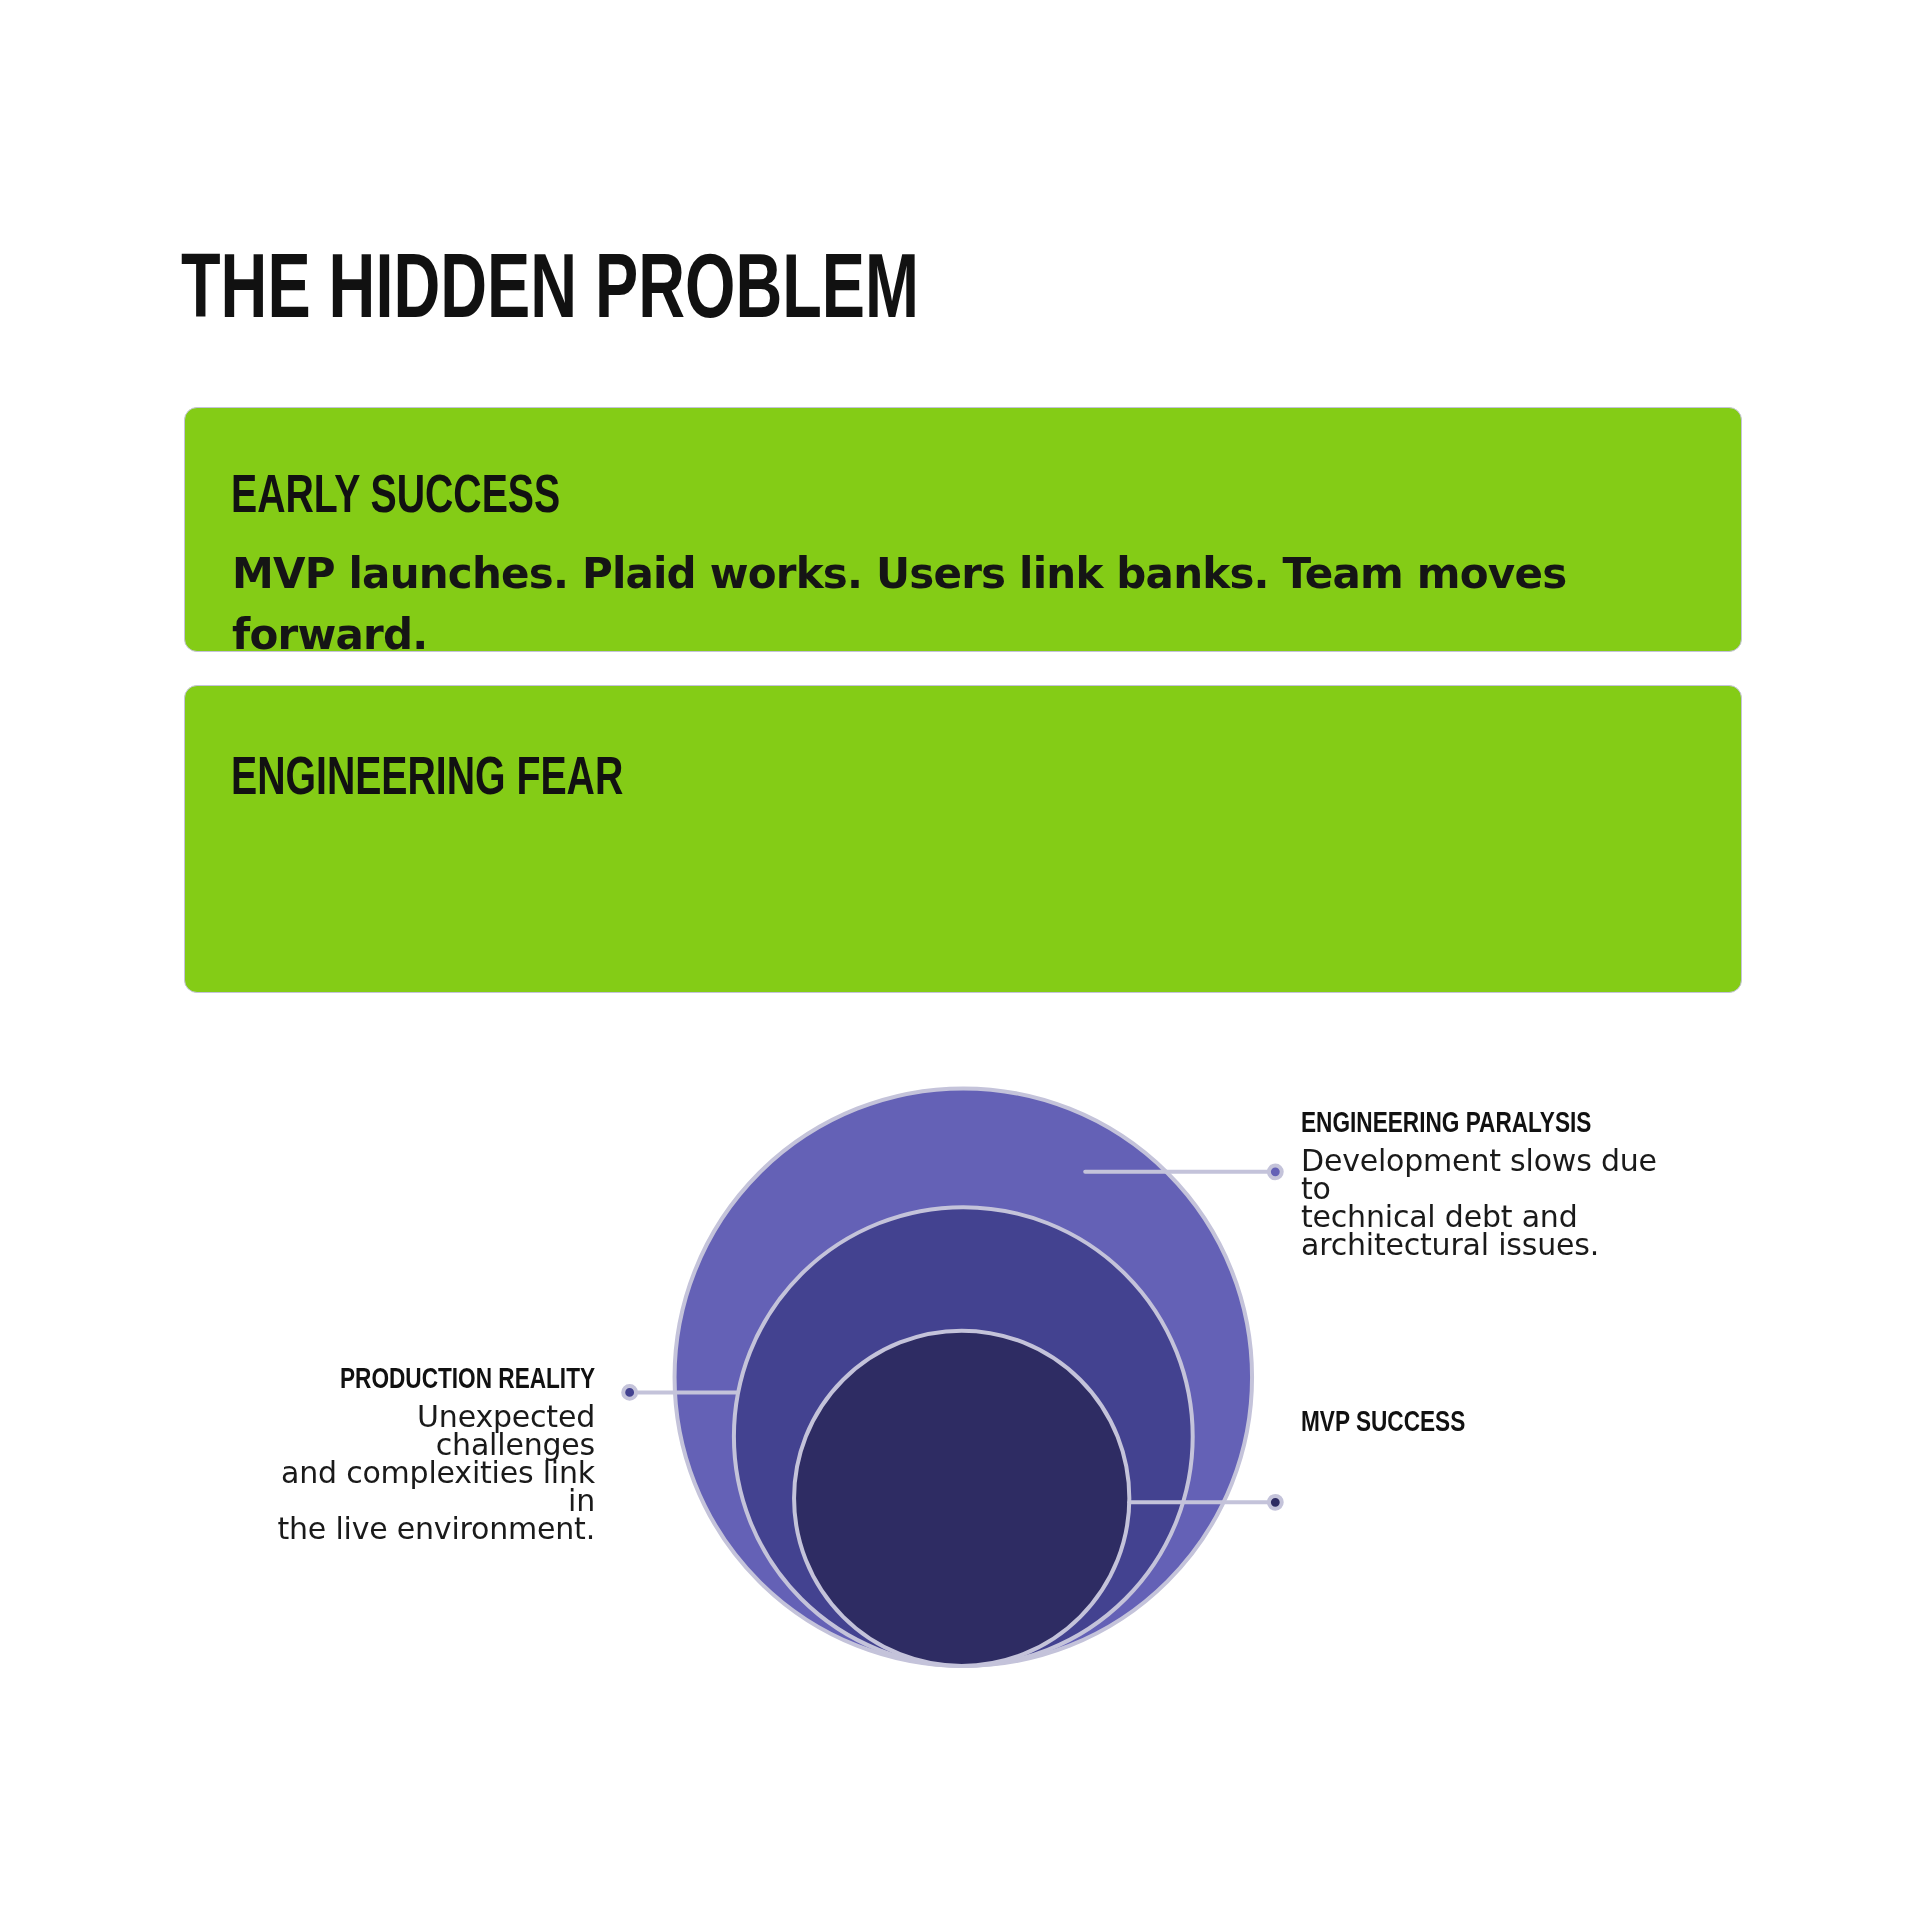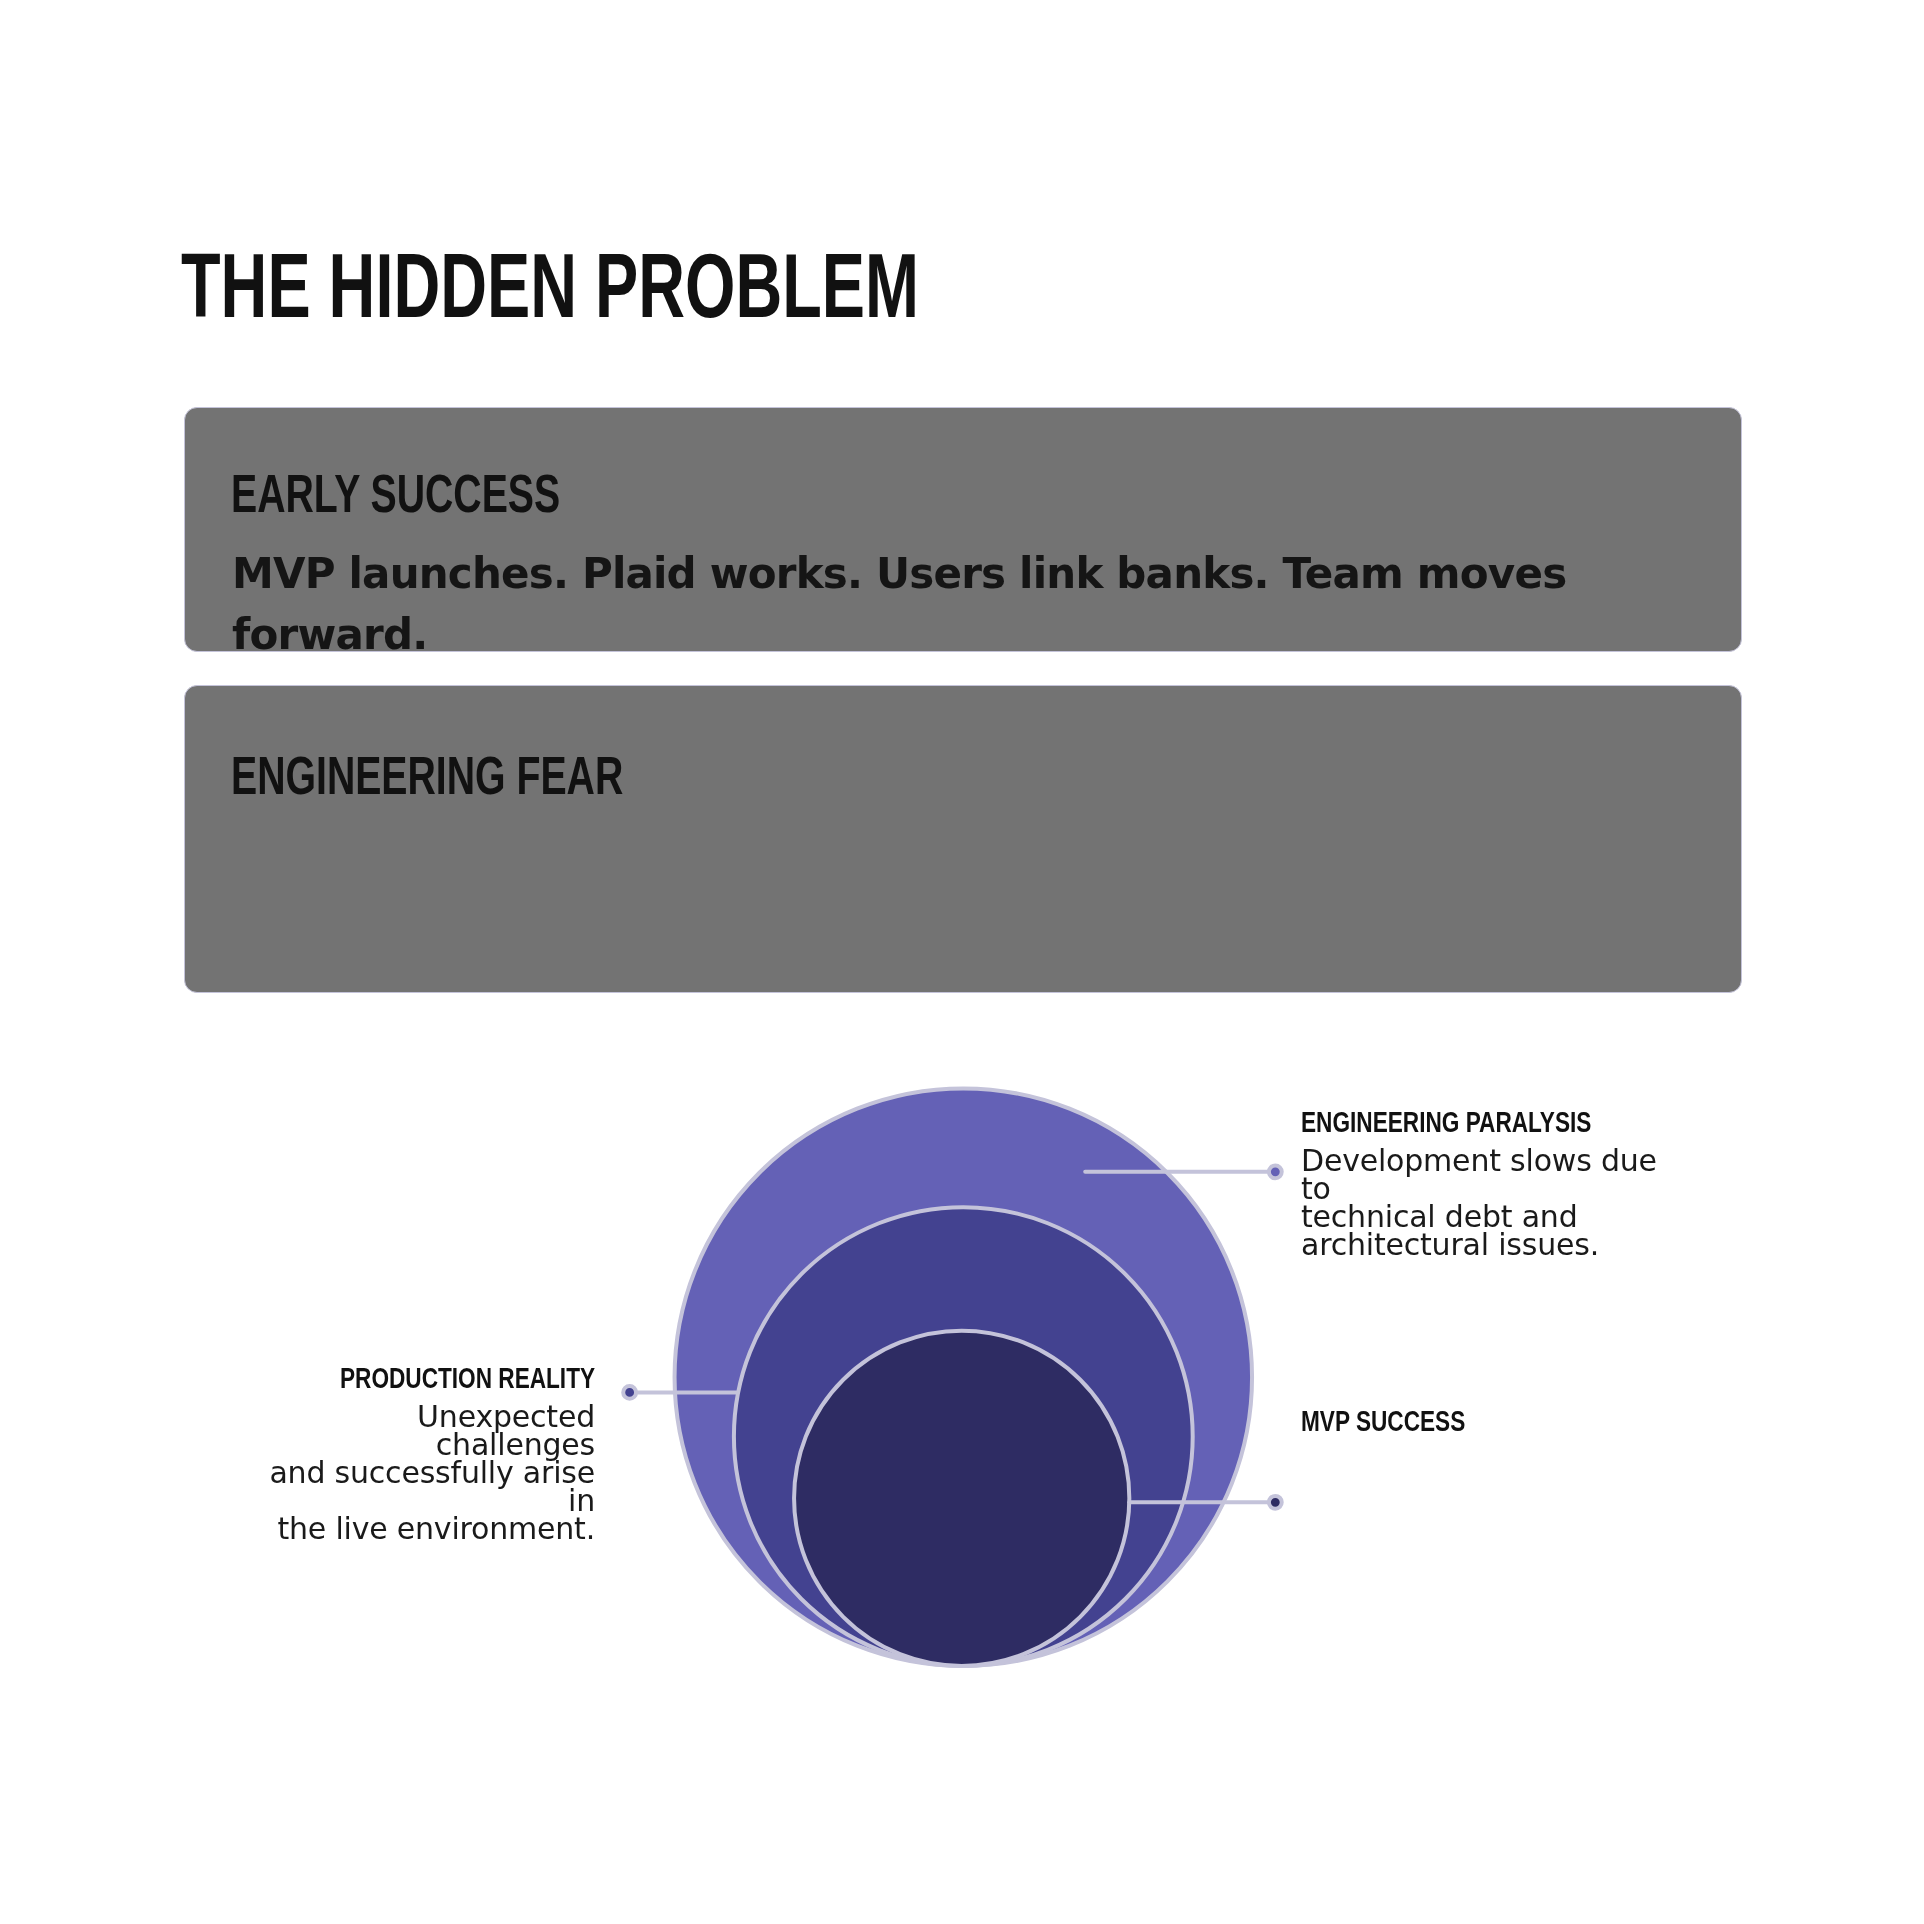--- a/index.html
+++ b/index.html
@@ -1,21 +1,21 @@
 <!DOCTYPE html>
 <html style="font-size:13px"><head>
 <meta charset="utf-8">
 <style>
   html, body { margin:0; padding:0; background:#ffffff; }
   body { width:1925px; height:1925px; position:relative; overflow:hidden; font-family:"DejaVu Sans", sans-serif; color:#111111; }
   .cond { font-family:"Liberation Sans", sans-serif; font-weight:700; display:inline-block; transform-origin:left bottom; white-space:nowrap; letter-spacing:0; }
   .cond.right { transform-origin:right bottom; }
   .abs { position:absolute; }
   #title { left:181px; top:241px; font-size:90px; line-height:90px; transform:scaleX(0.72); color:#111111; }
-  .card { position:absolute; left:184px; width:1558px; background:#737373; border:1.6px solid #c4c3d9; border-radius:13px; box-sizing:border-box; }
+  .card { position:absolute; left:184px; width:1558px; background:#84cc16; border:1.6px solid #c4c3d9; border-radius:13px; box-sizing:border-box; }
   #card1 { top:407px; height:245px; }
   #card2 { top:685px; height:308px; }
   .card-h { position:absolute; left:46px; font-size:53px; line-height:53px; transform:scaleX(0.74); color:#111111; }
   .card-b { position:absolute; left:47px; right:120px; font-size:42px; line-height:61px; color:#151515; font-family:"DejaVu Sans", sans-serif; letter-spacing:-0.8px;font-weight:bold; }
   #card1 .card-h { top:59px; }
   #card1 .card-b { top:135px; }
   #card2 .card-h { top:63px; }
   #card2 .card-b { top:135px; }
   #diagram { position:absolute; left:0; top:0; width:1925px; height:1925px; }
   .lbl-h { font-size:29px; line-height:29px; transform:scaleX(0.78); color:#111111; }
@@ -60,21 +60,21 @@
     <div>Development slows due to</div>
     <div>technical debt and</div>
     <div>architectural issues.</div>
   </div>
 </div>
 
 <div id="lbl-reality">
   <div class="lbl-h cond right">PRODUCTION REALITY</div>
   <div class="lbl-b">
     <div>Unexpected challenges</div>
-    <div>and successfully arise in</div>
+    <div>and complexities link in</div>
     <div>the live environment.</div>
   </div>
 </div>
 
 <div id="lbl-mvp">
   <div class="lbl-h cond">MVP SUCCESS</div>
 </div>
 
 
 </body></html>

